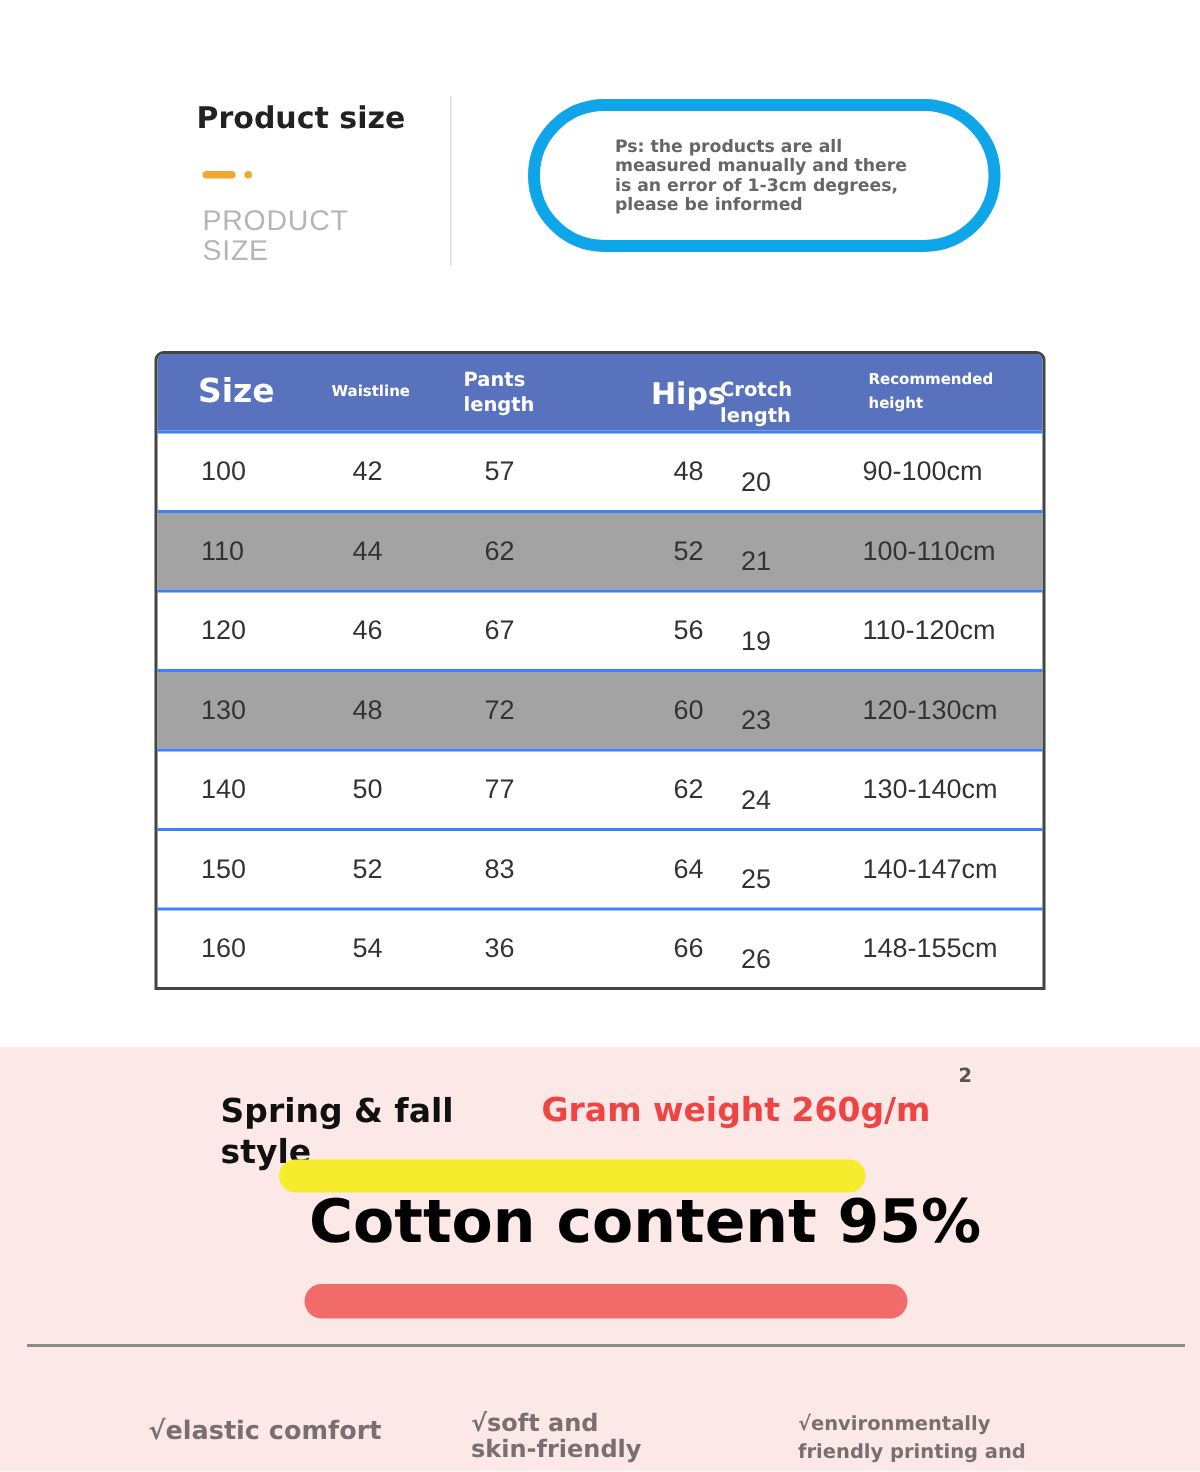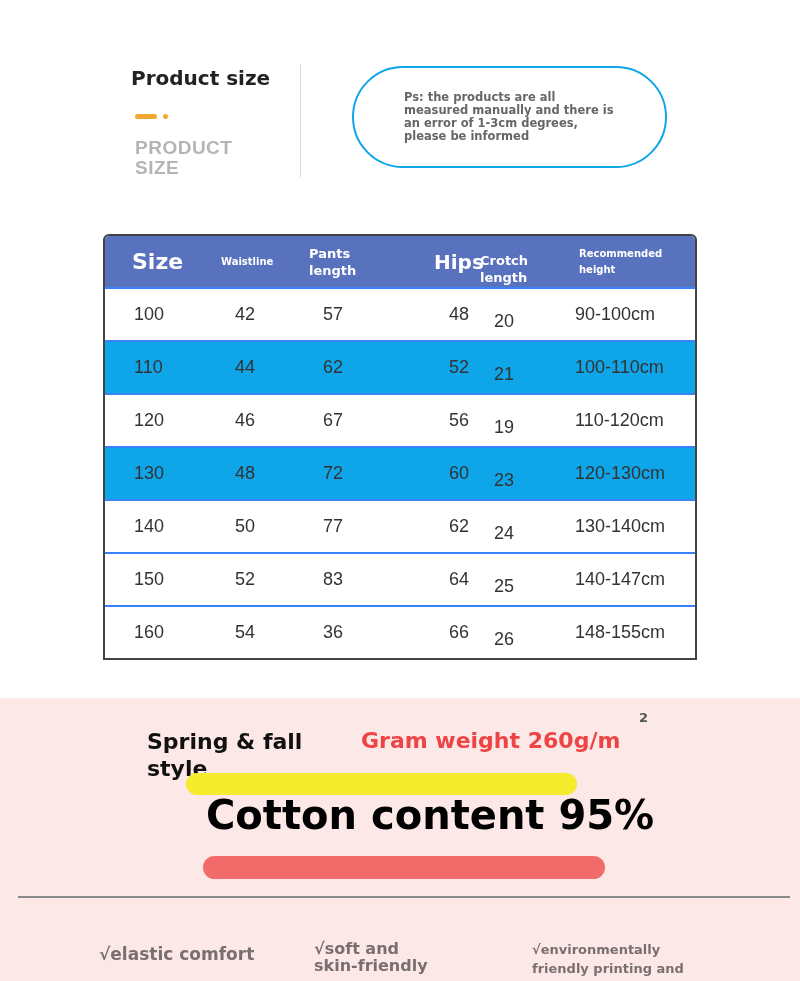--- a/index.html
+++ b/index.html
@@ -2,31 +2,31 @@
 <html><head>
 <meta charset="utf-8">
 <style>
   * { margin:0; padding:0; box-sizing:border-box; }
   body { width:800px; height:981px; background:#ffffff; font-family:"DejaVu Sans", sans-serif; position:relative; overflow:hidden; }
   .abs { position:absolute; }
 
   .title { left:131px; top:66px; font-size:20px; font-weight:bold; color:#222; }
   .dash { left:135px; top:114px; width:22px; height:5px; border-radius:3px; background:#f0a830; }
   .dot { left:163px; top:114px; width:5px; height:5px; border-radius:50%; background:#f0a830; }
-  .sub { left:135px; top:138px; font-size:19px; font-weight:bold; color:#b5b5b5; line-height:20px; font-family:"Liberation Sans", sans-serif; letter-spacing:0.5px; }
+  .sub { left:135px; top:138px; font-size:19px; font-weight:normal; color:#b5b5b5; line-height:20px; font-family:"Liberation Sans", sans-serif; letter-spacing:0.5px; }
   .vline { left:300px; top:64px; width:1px; height:113px; background:#dcdcdc; }
 
-  .note { left:352px; top:66px; width:315px; height:102px; border:2px solid #0ea5e9; border-radius:52px; display:flex; align-items:center; padding-left:50px; padding-right:50px; }
+  .note { left:352px; top:66px; width:315px; height:102px; border:8px solid #0ea5e9; border-radius:52px; display:flex; align-items:center; padding-left:50px; padding-right:50px; }
   .note span { font-size:11.5px; font-weight:bold; color:#666; line-height:13px; }
 
   .table { left:103px; top:234px; width:594px; border:2px solid #444; border-radius:6px 6px 0 0; }
   .thead { height:51px; background:#5872be; display:flex; align-items:center; border-radius:4px 4px 0 0; }
   .th { color:#fff; font-weight:bold; }
   .row { height:53px; display:flex; align-items:center; border-top:2px solid #3b82f6; }
-  .row.alt { background:#0ea5e9; }
+  .row.alt { background:#a3a3a3; }
   .td { font-size:18px; color:#333; font-family:"Liberation Sans", sans-serif; }
   .c0{ position:absolute; left:29px; } .c1{ position:absolute; left:130px; } .c2{ position:absolute; left:218px; }
   .c3{ position:absolute; left:308px;margin-left:36px; } .c4{ position:absolute; left:389px;margin-top:14px; } .c5{ position:absolute; left:470px; }
   .row, .thead { position:relative; }
 
   .pink { left:0; top:698px; width:800px; height:283px; background:#fde8e8; }
   .spring { left:147px; top:718px; font-size:22px; font-weight:bold; color:#111; line-height:27px;margin-top:10px; }
   .gram { left:361px; top:728px; font-size:22px; font-weight:bold; color:#ef4444; }
   .sup { left:639px; top:710px; font-size:13px; font-weight:bold; color:#555; }
   .yellow { left:186px; top:773px; width:391px; height:22px; border-radius:11px; background:#f5ec2e; }

